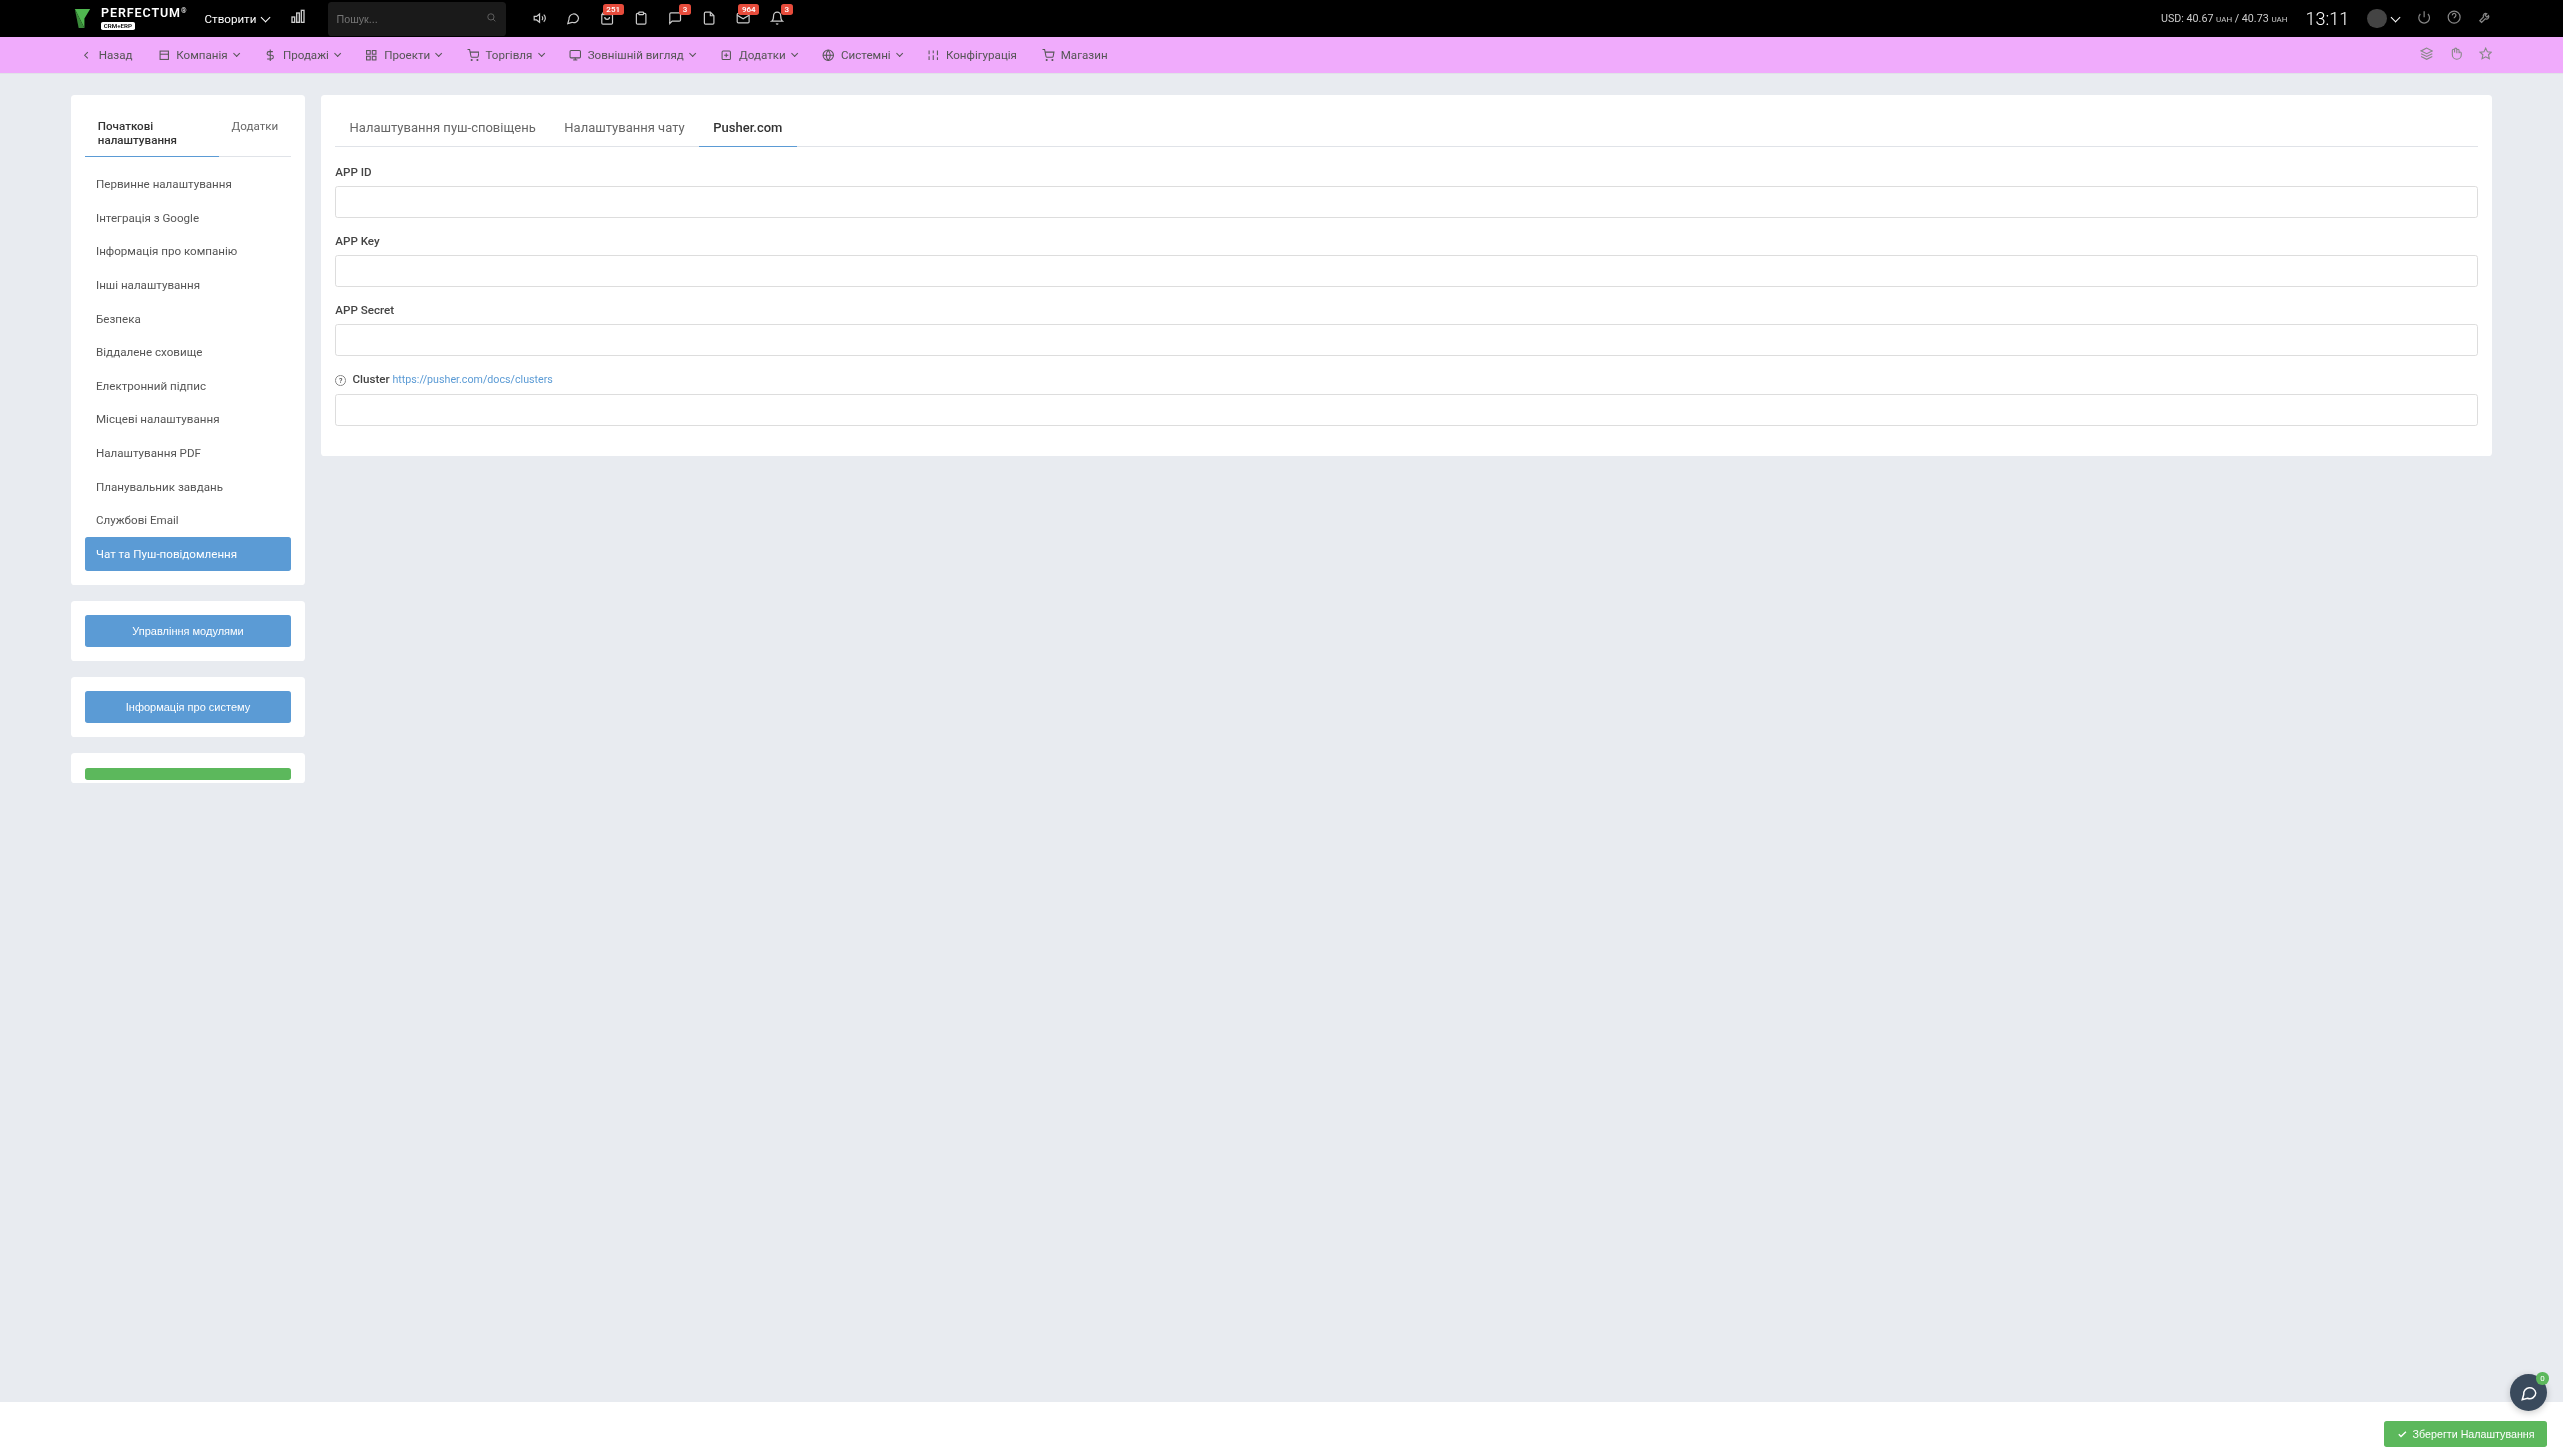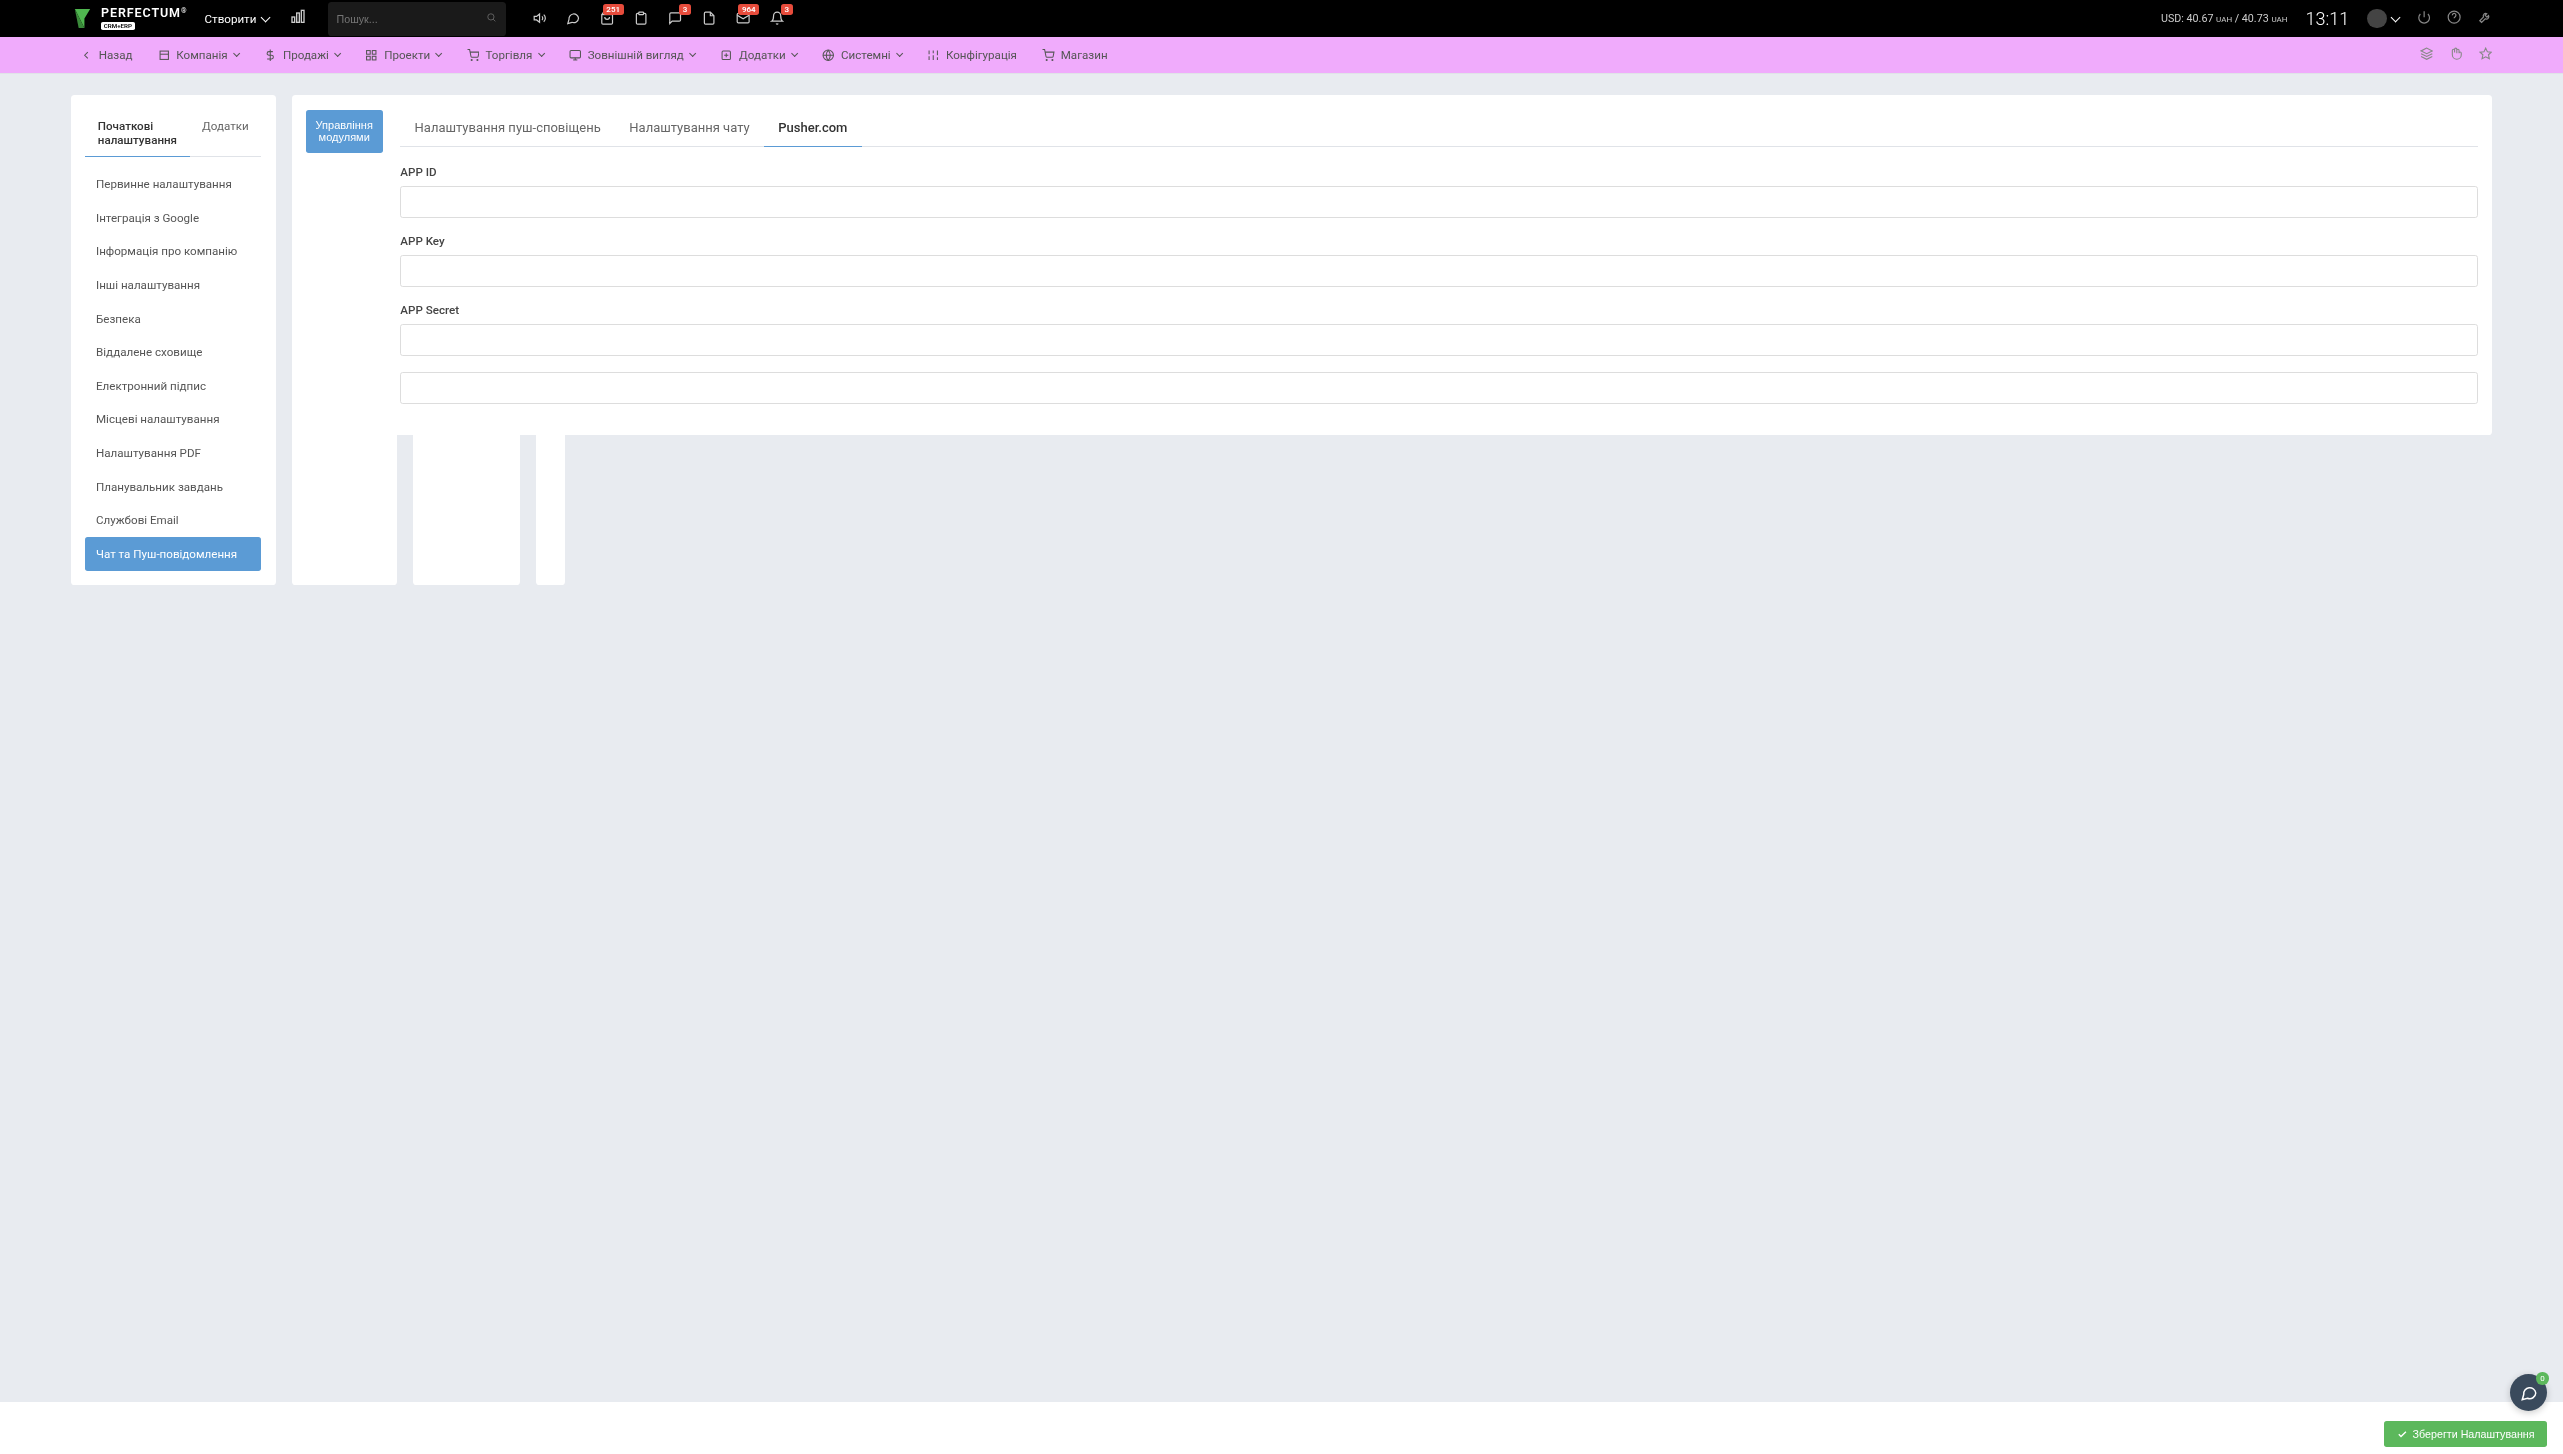--- a/index.html
+++ b/index.html
@@ -43,21 +43,21 @@
 .nav-bar { background: #f0abfc; height: 37px; display: flex; align-items: center; padding: 0 71px; border-bottom: 0.9px solid #e0e3e8; gap: 7.1px; }
 .nav-item { display: flex; align-items: center; gap: 6.2px; padding: 0 9px; height: 100%; cursor: pointer; color: #555; font-size: 11.6px; }
 .nav-item svg { width: 12.5px; height: 12.5px; }
 .nav-item .chev-down { width: 5.3px; height: 5.3px; border-width: 0.9px; }
 .nav-right { margin-left: auto; display: flex; gap: 16px; }
 .nav-right .nicon { cursor: pointer; color: #888; }
 .nav-right svg { width: 13.4px; height: 13.4px; }
 
 
 .main-wrap { padding: 21.4px 71px; display: flex; gap: 16px; align-items: flex-start; }
-.sidebar { width: 299px; display: flex; flex-direction: row; gap: 16px; }
+.sidebar { width: 234px; display: flex; flex-direction: column; gap: 16px; }
 .card { background: #fff; border-radius: 3.6px; padding: 14.3px; }
 
 .side-tabs { display: flex; border-bottom: 0.9px solid #e0e3e8; margin-bottom: 10.7px; }
 .side-tab { padding: 9px 12.5px; cursor: pointer; color: #666; font-size: 11.6px; }
 .side-tab.active { color: #333; border-bottom: 1.8px solid #5b9bd5; font-weight: 500; margin-bottom: -0.9px; }
 
 .side-list { display: flex; flex-direction: column; }
 .side-item { padding: 9.8px 10.7px; cursor: pointer; color: #555; font-size: 11.6px; border-radius: 2.7px; }
 .side-item.active { background: #5b9bd5; color: #fff; }
 
@@ -362,20 +362,25 @@
     </div>
     <div class="form-group">
       <label class="form-label">APP Key</label>
       <input class="form-input" type="text" value="" style="">
     </div>
     <div class="form-group">
       <label class="form-label">APP Secret</label>
       <input class="form-input" type="text" value="" style="">
     </div>
     <div class="form-group">
+      <label class="form-label">
+        <span class="help-ico">?</span>
+        <span>Cluster</span>
+        <a href="#">https://pusher.com/docs/clusters</a>
+      </label>
       <input class="form-input" type="text" value="" style="">
     </div>
   </div>
 </div>
 
 <div class="bottom-strip"></div>
 
 <div class="fab">
   <svg viewBox="0 0 24 24" fill="none" stroke="currentColor" stroke-width="2">
       <path d="M21 12a8 8 0 01-11 7L3 21l2-7a8 8 0 1116-2z"></path>

